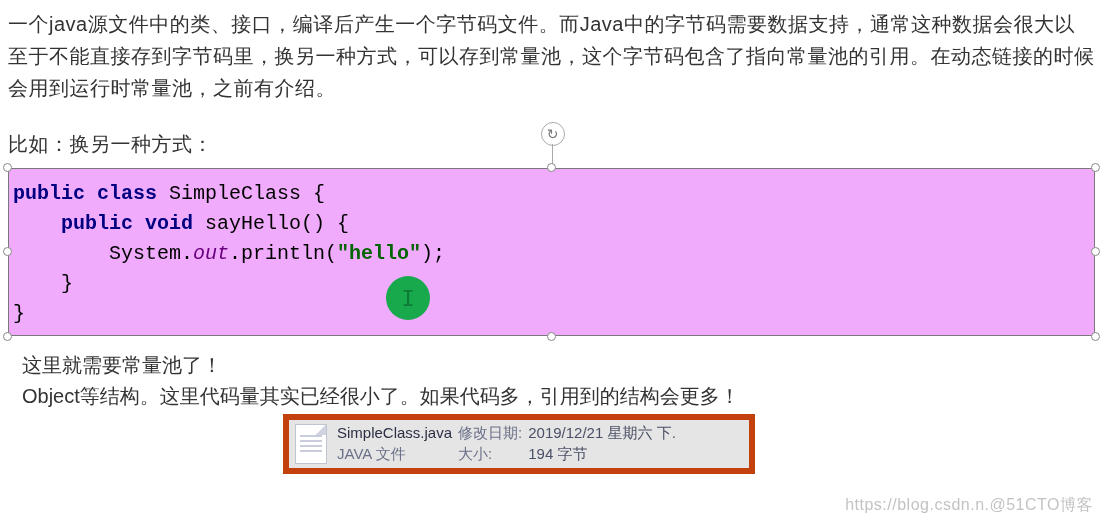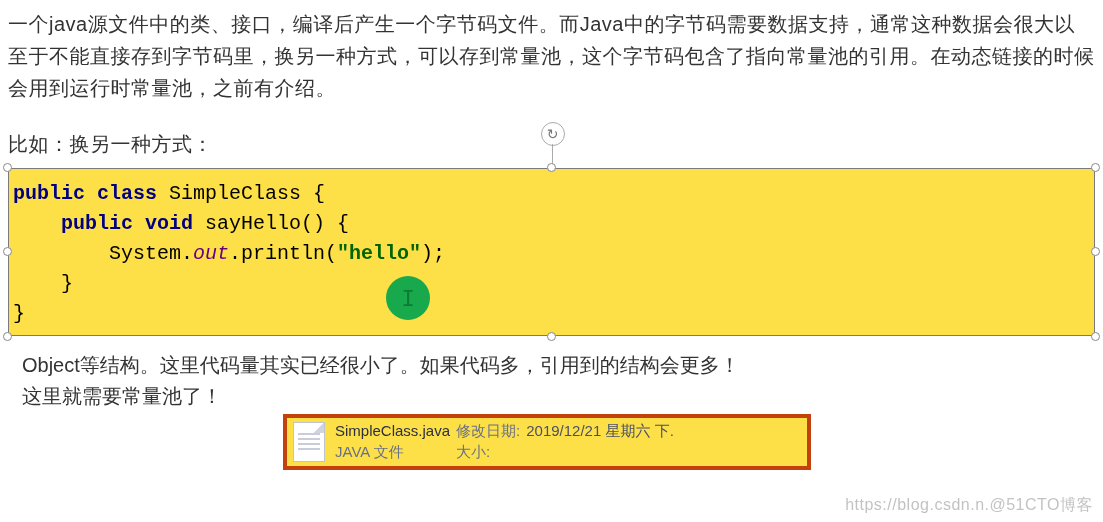--- a/index.html
+++ b/index.html
@@ -19,21 +19,21 @@
   }
   .para2 {
     margin-top: 24px;
     margin-bottom: 4px;
   }
   .editor-wrap {
     position: relative;
     margin: 8px 0 14px 0;
   }
   .codebox {
-    background: #fde047;
+    background: #f0abfc;
     border: 1px solid #7a7a7a;
     padding: 10px 20px 6px 4px;
     font-family: Consolas, "Courier New", monospace;
     font-size: 20px;
     line-height: 1.5;
     white-space: pre;
     color: #000;
     position: relative;
   }
   .kw { color: #000080; font-weight: bold; }
@@ -99,24 +99,24 @@
   .after-code {
     line-height: 1.55;
     margin-top: 10px;
     padding-left: 14px;
   }
   .fileinfo {
     margin-left: 275px;
     margin-top: 2px;
     display: flex;
     align-items: flex-start;
-    background: #fde047;
-    border: 4px solid #c2410c;
+    background: #e5e5e5;
+    border: 6px solid #c2410c;
     padding: 4px 8px 4px 6px;
-    width: 528px;
+    width: 472px;
     box-sizing: border-box;
     font-size: 15px;
     color: #4a5066;
   }
   .file-icon {
     width: 30px;
     height: 38px;
     background: #fff;
     border: 1px solid #bfc4d1;
     margin-right: 10px;
@@ -179,30 +179,31 @@
   <div class="handle h-tc"></div>
   <div class="handle h-tr"></div>
   <div class="handle h-ml"></div>
   <div class="handle h-mr"></div>
   <div class="handle h-bl"></div>
   <div class="handle h-bc"></div>
   <div class="handle h-br"></div>
 </div>
 
 <div class="after-code">
+  <div>这里就需要常量池了！</div>
   <div>Object等结构。这里代码量其实已经很小了。如果代码多，引用到的结构会更多！</div>
-  <div>这里就需要常量池了！</div>
 </div>
 
 <div class="fileinfo">
   <div class="file-icon">
       <div class="lines"></div>
     </div>
   <div class="file-meta">
     <span class="file-name">SimpleClass.java</span>
     <span class="lbl">修改日期:</span>
     <span>2019/12/21 星期六 下.</span>
     <span class="lbl">JAVA 文件</span>
     <span class="lbl">大小:</span>
+    <span>194 字节</span>
   </div>
 </div>
 
 <div class="watermark">https://blog.csdn.n.@51CTO博客</div>
 
 </body></html>

